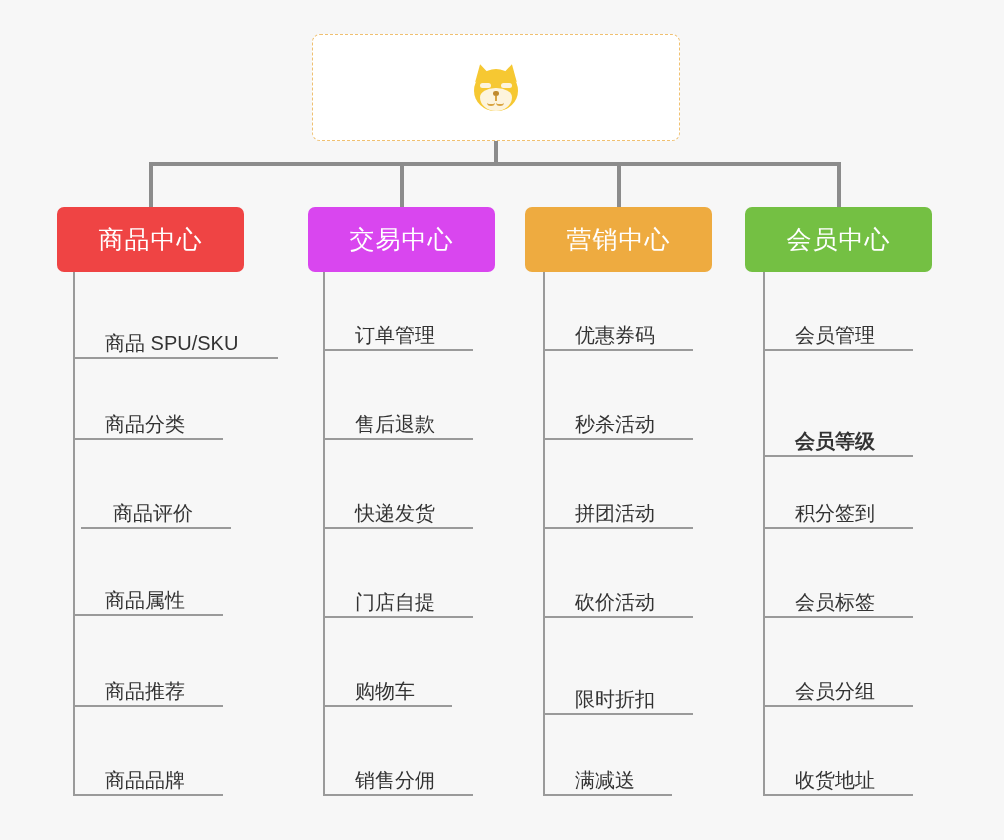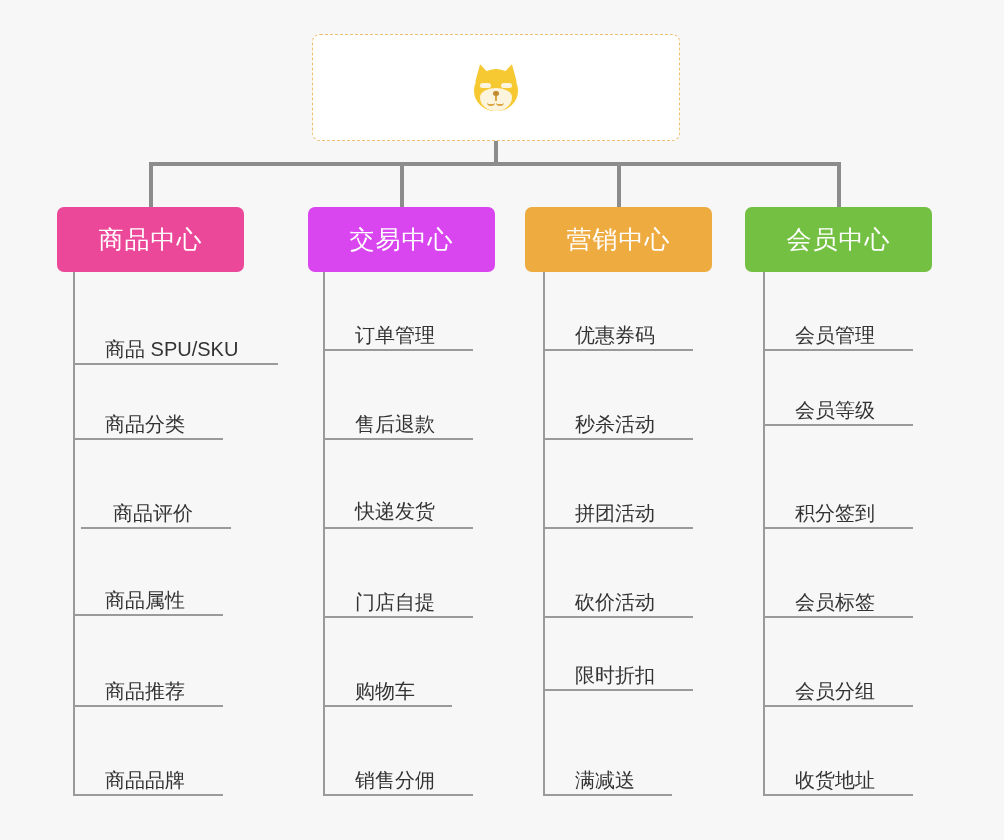--- a/index.html
+++ b/index.html
@@ -165,26 +165,26 @@
   <div id="connectors">
       <div class="conn conn-v" style="left: 494px; top: 141px; height: 25px;"></div>
       <div class="conn conn-h" style="left: 148.5px; top: 162px; width: 692px;"></div>
       <div class="conn conn-v" style="left: 148.5px; top: 162px; height: 45px;"></div>
       <div class="conn conn-v" style="left: 399.5px; top: 162px; height: 45px;"></div>
       <div class="conn conn-v" style="left: 616.5px; top: 162px; height: 45px;"></div>
       <div class="conn conn-v" style="left: 836.5px; top: 162px; height: 45px;"></div>
     </div>
 
   <div id="branches">
-      <div class="cat-box" style="left: 57px; width: 187px; background: #ec4899;">
+      <div class="cat-box" style="left: 57px; width: 187px; background: #ef4444;">
         <span class="cat-label">商品中心</span>
       </div>
       <div class="column" style="left: 73px; height: 534px;">
         <div class="col-spine" style="height: 524px;"></div>
-        <div class="leaf" style="top: 14px; width: 205px; padding-left: 6px;">
+        <div class="leaf" style="top: 8px; width: 205px; padding-left: 6px;">
           <span class="leaf-text">商品 SPU/SKU</span>
           <span class="leaf-rule" style="width: 205px;"></span>
         </div>
         <div class="leaf" style="top: 89px; width: 150px; text-align: center;">
           <span class="leaf-text">商品分类</span>
           <span class="leaf-rule" style="width: 150px;"></span>
         </div>
         <div class="leaf" style="top: 178px; width: 150px; margin-left: 8px;">
           <span class="leaf-text">商品评价</span>
           <span class="leaf-rule" style="width: 150px;"></span>
@@ -208,21 +208,21 @@
       <div class="column" style="left: 323px; height: 534px;">
         <div class="col-spine" style="height: 524px;"></div>
         <div class="leaf" style="top: 0px; width: 150px;">
           <span class="leaf-text">订单管理</span>
           <span class="leaf-rule" style="width: 150px;"></span>
         </div>
         <div class="leaf" style="top: 89px; width: 150px;">
           <span class="leaf-text">售后退款</span>
           <span class="leaf-rule" style="width: 150px;"></span>
         </div>
-        <div class="leaf" style="top: 178px; width: 150px; font-family: Liberation Mono, monospace;">
+        <div class="leaf" style="top: 178px; width: 150px;">
           <span class="leaf-text">快递发货</span>
           <span class="leaf-rule" style="width: 150px;"></span>
         </div>
         <div class="leaf" style="top: 267px; width: 150px;">
           <span class="leaf-text">门店自提</span>
           <span class="leaf-rule" style="width: 150px;"></span>
         </div>
         <div class="leaf" style="top: 356px; width: 129px;">
           <span class="leaf-text">购物车</span>
           <span class="leaf-rule" style="width: 129px;"></span>
@@ -246,39 +246,39 @@
           <span class="leaf-rule" style="width: 150px;"></span>
         </div>
         <div class="leaf" style="top: 178px; width: 150px;">
           <span class="leaf-text">拼团活动</span>
           <span class="leaf-rule" style="width: 150px;"></span>
         </div>
         <div class="leaf" style="top: 267px; width: 150px;">
           <span class="leaf-text">砍价活动</span>
           <span class="leaf-rule" style="width: 150px;"></span>
         </div>
-        <div class="leaf" style="top: 340px; width: 150px;">
+        <div class="leaf" style="top: 364px; width: 150px;">
           <span class="leaf-text">限时折扣</span>
           <span class="leaf-rule" style="width: 150px;"></span>
         </div>
         <div class="leaf" style="top: 445px; width: 129px;">
           <span class="leaf-text">满减送</span>
           <span class="leaf-rule" style="width: 129px;"></span>
         </div>
       </div>
       <div class="cat-box" style="left: 745px; width: 187px; background: rgb(116, 192, 67);">
         <span class="cat-label">会员中心</span>
       </div>
       <div class="column" style="left: 763px; height: 534px;">
         <div class="col-spine" style="height: 524px;"></div>
         <div class="leaf" style="top: 0px; width: 150px;">
           <span class="leaf-text">会员管理</span>
           <span class="leaf-rule" style="width: 150px;"></span>
         </div>
-        <div class="leaf" style="top: 75px; width: 150px;">
+        <div class="leaf" style="top: 106px; width: 150px; font-weight: bold;">
           <span class="leaf-text">会员等级</span>
           <span class="leaf-rule" style="width: 150px;"></span>
         </div>
         <div class="leaf" style="top: 178px; width: 150px;">
           <span class="leaf-text">积分签到</span>
           <span class="leaf-rule" style="width: 150px;"></span>
         </div>
         <div class="leaf" style="top: 267px; width: 150px;">
           <span class="leaf-text">会员标签</span>
           <span class="leaf-rule" style="width: 150px;"></span>

